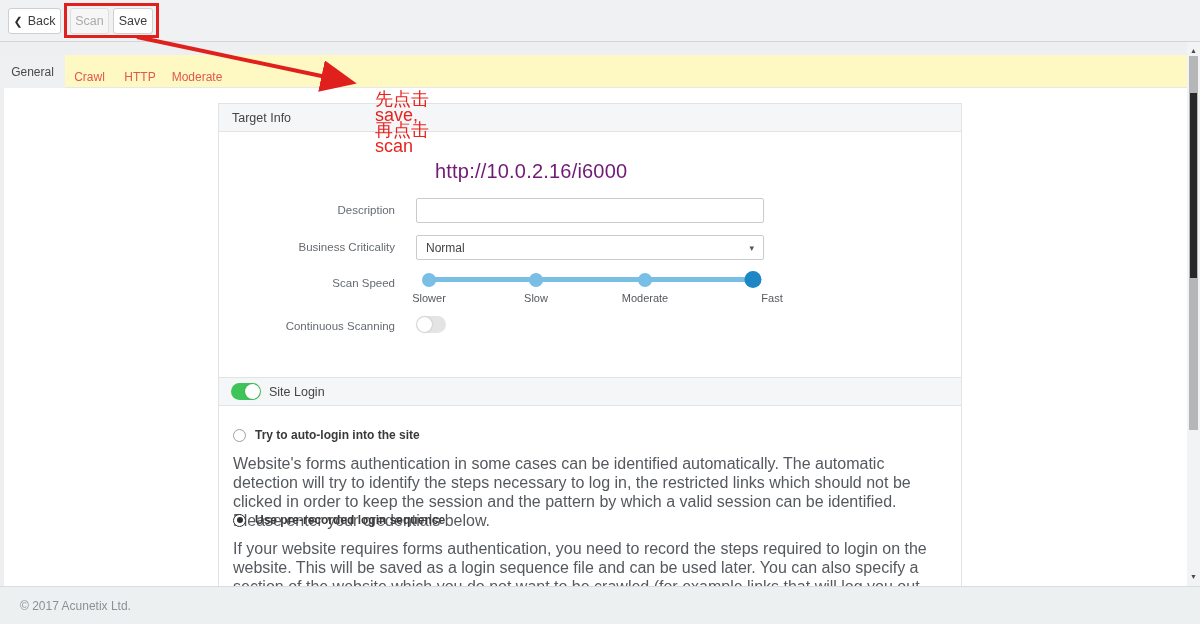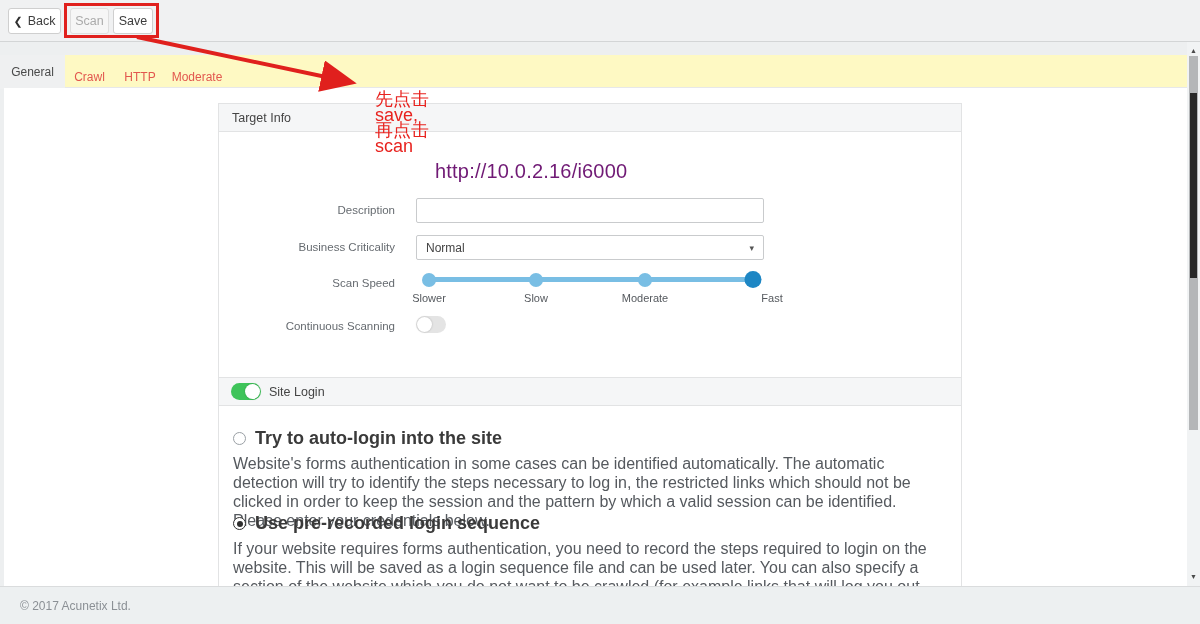--- a/index.html
+++ b/index.html
@@ -134,21 +134,21 @@
   }
   .radio {
     width: 13px; height: 13px; border-radius: 50%;
     border: 1px solid #9aa0a5; background: #fff; cursor: pointer; position: relative;
   }
   .radio-selected { border: 1px solid #2f2f2f; }
   .radio-selected::after {
     content: ""; position: absolute; left: 2.5px; top: 2.5px;
     width: 6px; height: 6px; border-radius: 50%; background: #2f2f2f;
   }
-  .radio-label { font-size: 18px; font-weight: bold; color: #3a3a3a; }
+  .radio-label { font-size: 12px; font-weight: bold; color: #3a3a3a; }
   .para {
     position: absolute; left: 14px; width: 712px;
     font-size: 16px; color: #55595e; line-height: 19px;
   }
 
   
   .footer {
     position: absolute; left: 0; top: 586px; width: 1200px; height: 38px;
     background: #edf0f1; border-top: 1px solid #dadcdd;
     display: flex; align-items: center; padding-left: 20px;

